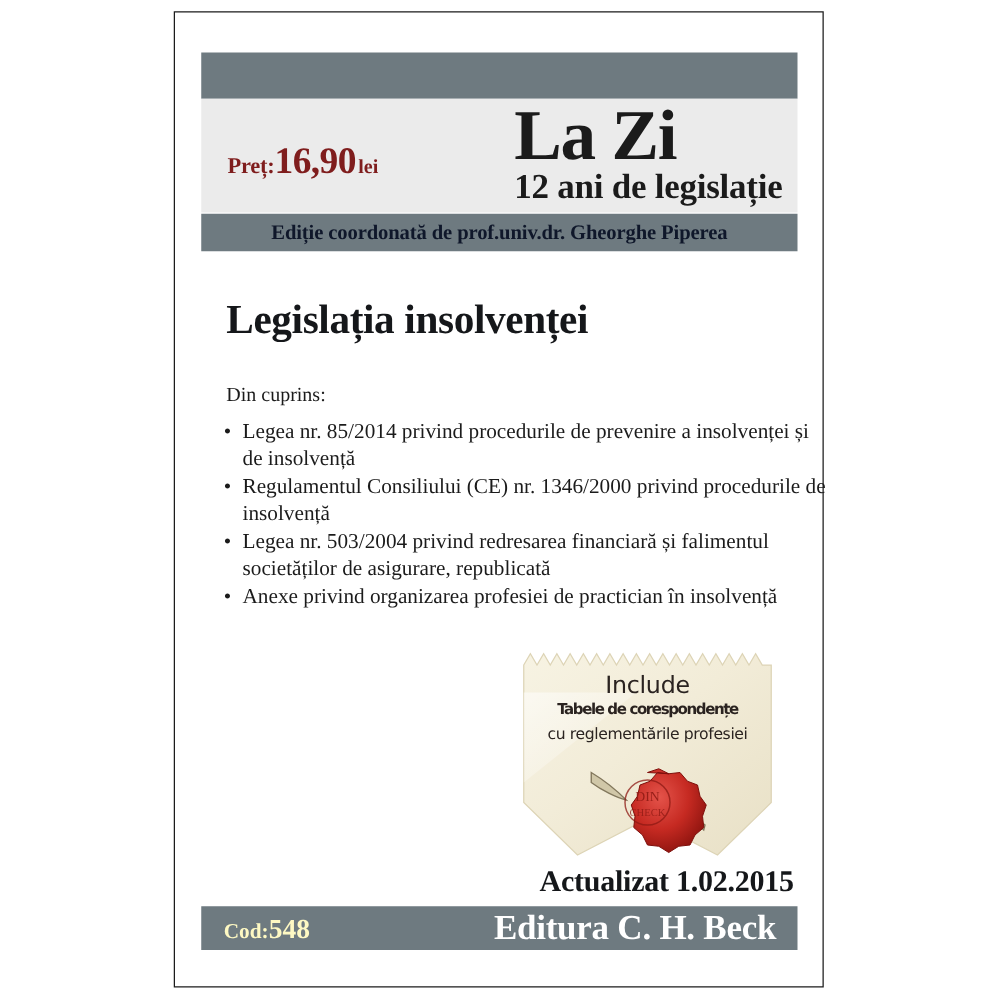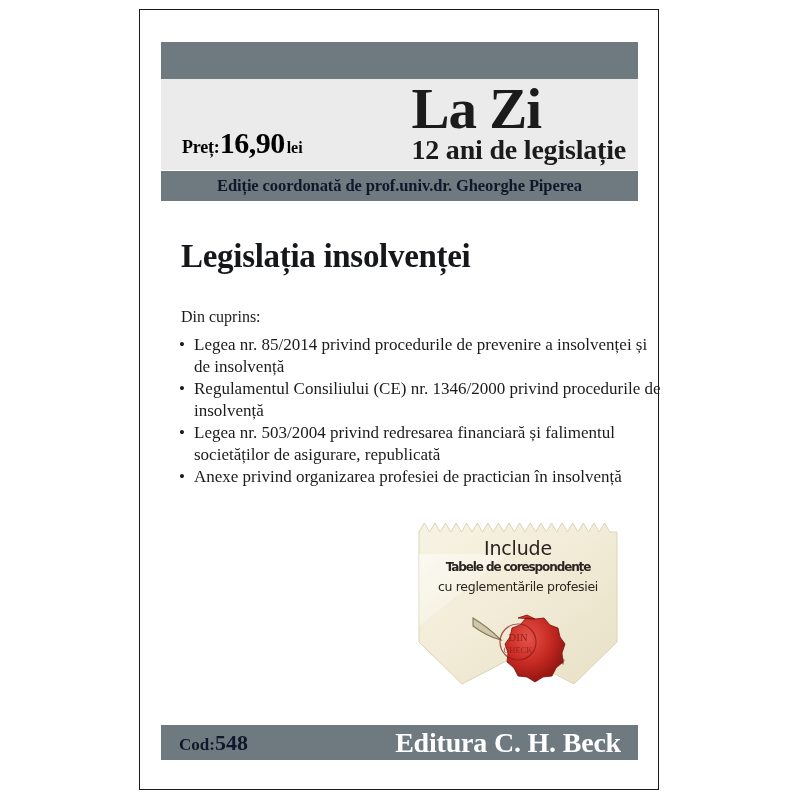--- a/index.html
+++ b/index.html
@@ -47,22 +47,22 @@
   }
   #editor-bar {
     top: 161px;
     height: 30px;
     background: #6e7a80;
   }
 
   #price-block {
     position: absolute;
     left: 21px;
-    bottom: 10px;
-    color: #000000;
+    bottom: 24px;
+    color: #7f1d1d;
     white-space: nowrap;
   }
   .price-label {
     font-size: 18px;
     font-weight: bold;
     letter-spacing: -0.2px;
   }
   .price-value {
     font-size: 30px;
     font-weight: bold;
@@ -194,21 +194,21 @@
   #bottom-bar {
     top: 715px;
     height: 35px;
     background: #6e7a80;
   }
   #code-text {
     position: absolute;
     left: 18px;
     top: 0;
     line-height: 35px;
-    color: #0f172a;
+    color: #fef9c3;
     white-space: nowrap;
   }
   .code-label { font-size: 17px; font-weight: bold; }
   .code-value { font-size: 22px; font-weight: bold; }
   #publisher-text {
     position: absolute;
     right: 17px;
     top: 0;
     line-height: 35px;
     color: #ffffff;
@@ -309,20 +309,21 @@
       </g>
     </svg>
 
     <div id="banner-text">
       <div id="banner-include">Include</div>
       <div id="banner-title">Tabele de corespondențe</div>
       <div id="banner-sub">cu reglementările profesiei</div>
     </div>
   </div>
 
+  <div id="update-date">Actualizat 1.02.2015</div>
 
   <div class="bar-col" id="bottom-bar">
     <div id="code-text">
       <span class="code-label">Cod:</span><span class="code-value">548</span>
     </div>
     <div id="publisher-text">Editura C. H. Beck</div>
   </div>
 
 </div>
 

